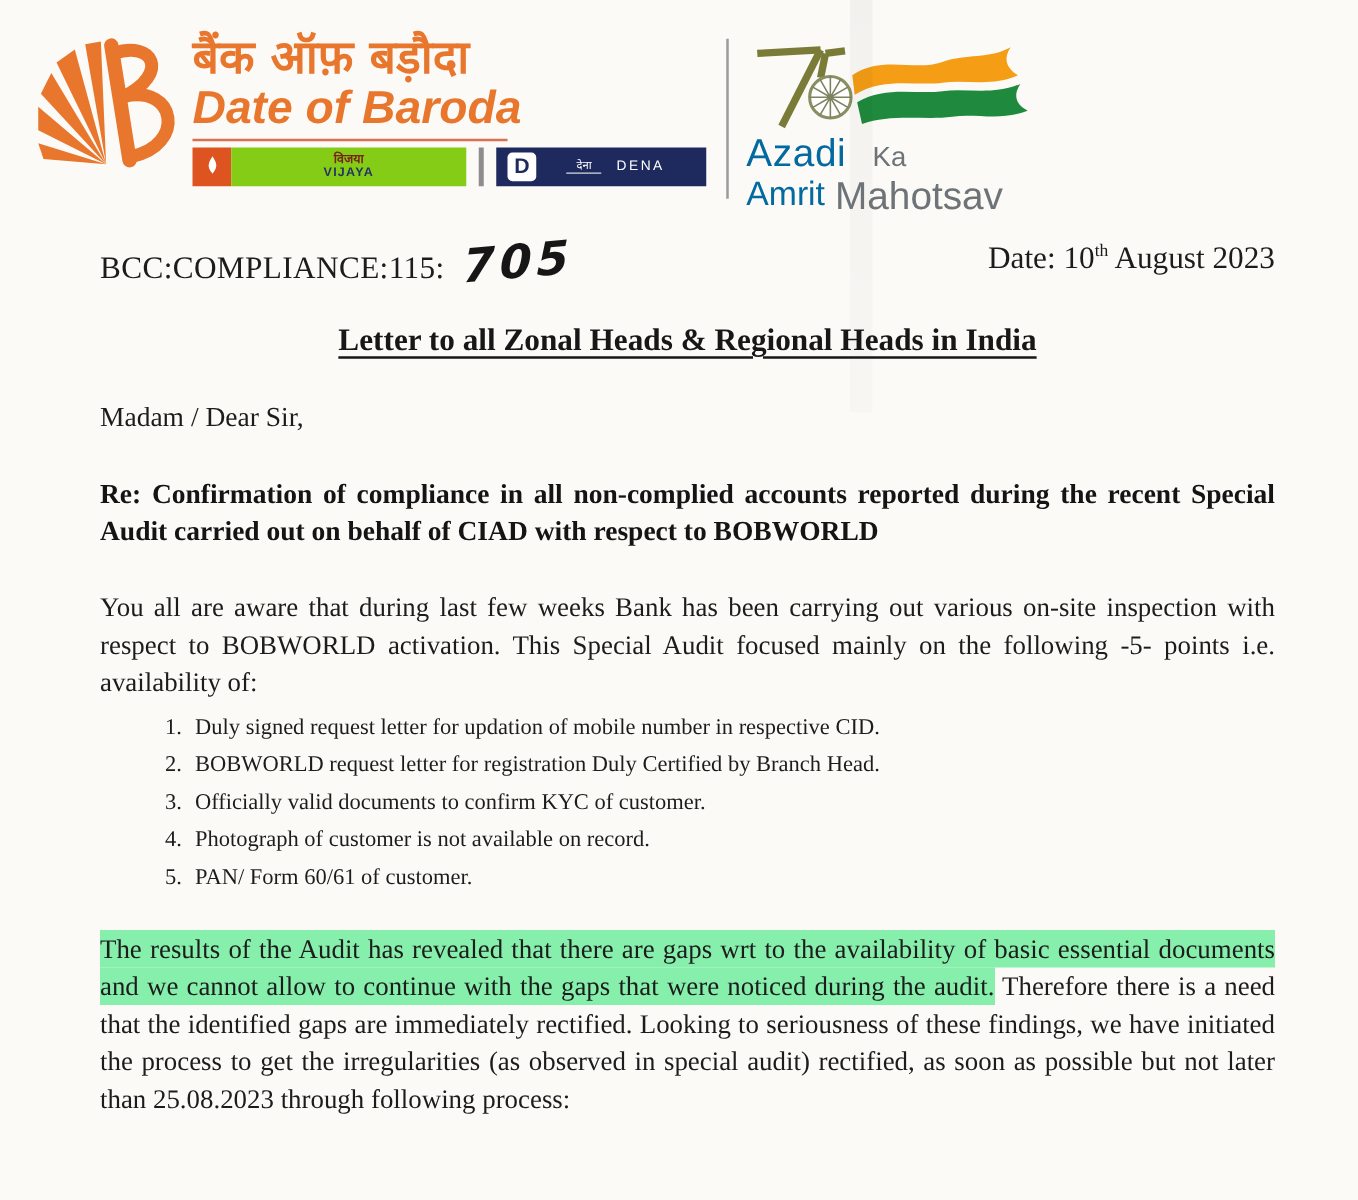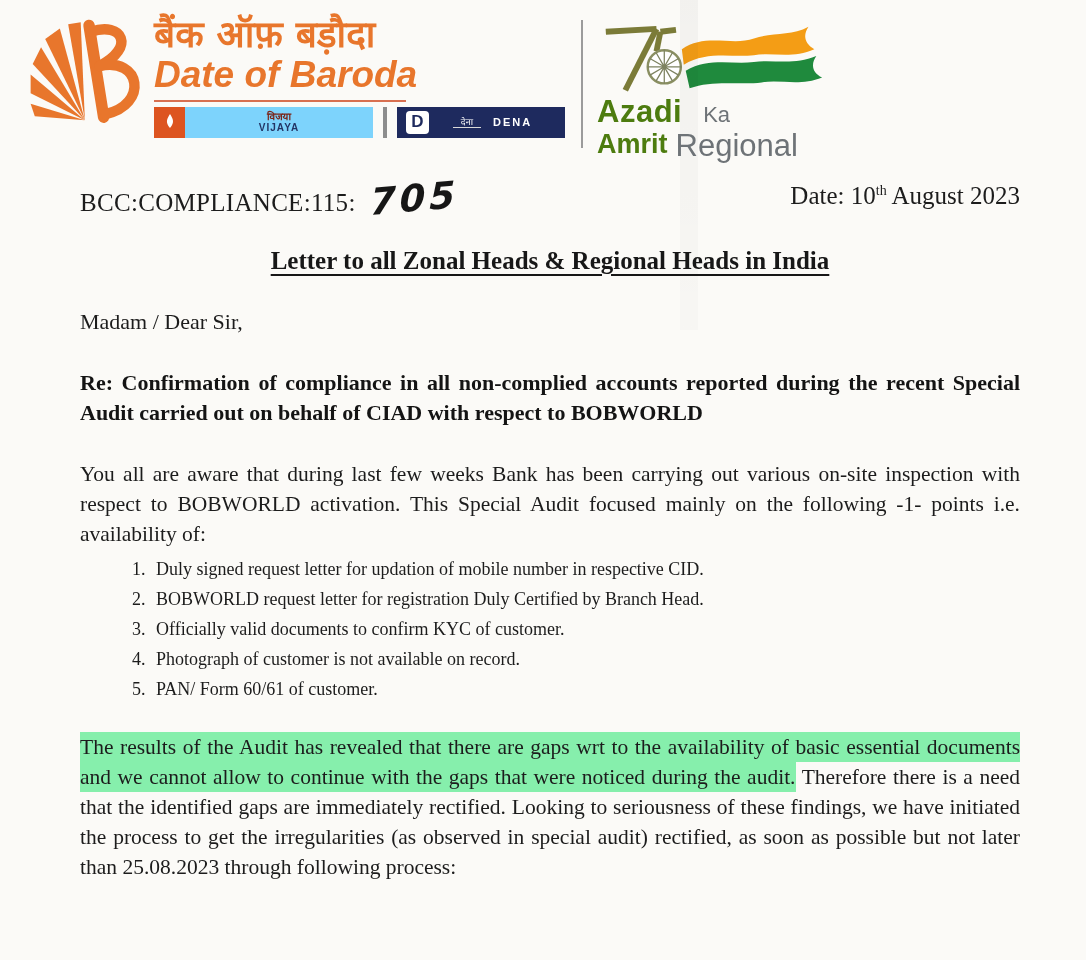--- a/index.html
+++ b/index.html
@@ -7,21 +7,21 @@
     width: 1086px; height: 960px;
     background: #fbfaf7;
     font-family: "Liberation Serif", serif;
     color: #1c1c1c;
     overflow: hidden;
   }
   .page {
     position: relative;
     width: 1086px; height: 716px;
     box-sizing: border-box;
-    padding: 16px 66px 0 80px;
+    padding: 27px 66px 0 80px;
   }
   
   .page::before {
     content: ""; position: absolute; left: 680px; top: 0;
     width: 18px; height: 330px;
     background: linear-gradient(rgba(0,0,0,0.035), rgba(0,0,0,0.015));
     pointer-events: none;
   }
 
   
@@ -33,40 +33,40 @@
     color: #e8762c; font-size: 37px; line-height: 1.05; white-space: nowrap;
   }
   .bob-english {
     font-family: "Liberation Sans", sans-serif; font-weight: bold; font-style: italic;
     color: #e8762c; font-size: 37px; line-height: 1.05; white-space: nowrap; margin-top: 1px;
   }
   .bob-underline { width: 252px; height: 2px; background: #cf4e27; margin-top: 5px; opacity: .8; }
   .badges { display: flex; align-items: center; margin-top: 5px; }
   .vijaya-badge { display: flex; height: 31px; }
   .vijaya-square { width: 31px; height: 31px; background: #dd5420; display: flex; align-items: center; justify-content: center; }
-  .vijaya-yellow { width: 188px; background: #7dd3fc; display: flex; flex-direction: column; align-items: center; justify-content: center; }
+  .vijaya-yellow { width: 188px; background: #84cc16; display: flex; flex-direction: column; align-items: center; justify-content: center; }
   .vijaya-hindi { font-family: "DejaVu Sans", sans-serif; font-size: 10px; color: #7a2418; font-weight: bold; line-height: 1.1; }
   .vijaya-eng { font-family: "Liberation Sans", sans-serif; font-size: 10px; color: #243464; font-weight: bold; letter-spacing: 1px; line-height: 1.1; }
   .badge-divider { width: 4px; height: 31px; background: #8d8d8d; margin: 0 10px; }
   .dena-badge { display: flex; align-items: center; height: 31px; width: 168px; background: #1e2a5e; padding: 0 9px; box-sizing: border-box; }
   .dena-d {
     position: relative; width: 23px; height: 23px; background: #ffffff; border-radius: 4px;
     display: flex; align-items: center; justify-content: center;
     font-family: "Liberation Sans", sans-serif; font-weight: 800; font-size: 17px; color: #1e2a5e;
   }
   .dena-text { display: flex; flex-direction: row; align-items: center; margin: 0 auto; color: #fff; }
   .dena-hindi { font-family: "DejaVu Sans", sans-serif; font-size: 9px; line-height: 1.15; border-bottom: 1px solid #d9d9d9; padding: 0 8px; }
-  .dena-eng { font-family: "Liberation Sans", sans-serif; font-size: 11px; font-weight: bold; letter-spacing: 2px; line-height: 1.15; margin-left: 12px; }
+  .dena-eng { font-family: "Liberation Sans", sans-serif; font-size: 11px; font-weight: normal; letter-spacing: 2px; line-height: 1.15; margin-left: 12px; }
   .lh-divider { width: 2px; height: 128px; background: #9b9b9b; margin: 4px 14px 0 16px; flex: 0 0 auto; }
 
   .azadi-block { padding-top: 6px; }
   .azadi-art { width: 232px; height: 76px; display: block; }
   .azadi-words { font-family: "Liberation Sans", sans-serif; margin-top: -2px; line-height: 1.0; }
   .azadi-row { display: flex; align-items: baseline; }
-  .olive { color: #4d7c0f; font-weight: bold; }
+  .olive { color: #0369a1; }
   .lgray { color: #6e7377; }
   .w-azadi { font-size: 31px; letter-spacing: .5px; }
   .w-ka { font-size: 22px; margin-left: 21px; position: relative; top: 0; }
   .w-amrit { font-size: 27px; }
   .w-mahotsav { font-size: 31px; margin-left: 8px; position: relative; top: 3px; }
 
   
   .ref-row { display: flex; justify-content: space-between; align-items: flex-start; margin-top: 16px; }
   .ref { font-size: 25px; letter-spacing: .3px; }
   .handwritten {
@@ -164,21 +164,21 @@
         <path d="M84,28 C108,11 136,25 158,17 C178,10 196,15 214,5 C208,14 210,22 220,28 C198,38 178,31 158,34 C136,37 110,29 86,44 Z" fill="#f49d15"></path>
         <path d="M88,50 C112,36 136,44 158,41 C178,38 198,45 222,35 C216,44 218,52 228,57 C206,66 186,59 166,62 C144,65 116,59 92,68 Z" fill="#1f8a3d"></path>
       </svg>
       <div class="azadi-words">
         <div class="azadi-row">
           <span class="olive w-azadi">Azadi</span>
           <span class="lgray w-ka">Ka</span>
         </div>
         <div class="azadi-row">
           <span class="olive w-amrit">Amrit</span>
-          <span class="lgray w-mahotsav">Regional</span>
+          <span class="lgray w-mahotsav">Mahotsav</span>
         </div>
       </div>
     </div>
   </header>
 
   <div class="ref-row">
     <div class="ref">
       <span>BCC:COMPLIANCE:115:</span>
       <span class="handwritten">705</span>
     </div>
@@ -186,21 +186,21 @@
       <span>Date: 10</span><sup>th</sup><span> August 2023</span>
     </div>
   </div>
 
   <h1 class="title">Letter to all Zonal Heads &amp; Regional Heads in India</h1>
 
   <p class="salutation">Madam / Dear Sir,</p>
 
   <p class="subject">Re: Confirmation of compliance in all non-complied accounts reported during the recent Special Audit carried out on behalf of CIAD with respect to BOBWORLD</p>
 
-  <p class="para">You all are aware that during last few weeks Bank has been carrying out various on-site inspection with respect to BOBWORLD activation. This Special Audit focused mainly on the following -1- points i.e. availability of:</p>
+  <p class="para">You all are aware that during last few weeks Bank has been carrying out various on-site inspection with respect to BOBWORLD activation. This Special Audit focused mainly on the following -5- points i.e. availability of:</p>
 
   <ol class="points">
     <li>Duly signed request letter for updation of mobile number in respective CID.</li>
     <li>BOBWORLD request letter for registration Duly Certified by Branch Head.</li>
     <li>Officially valid documents to confirm KYC of customer.</li>
     <li>Photograph of customer is not available on record.</li>
     <li>PAN/ Form 60/61 of customer.</li>
   </ol>
 
   <p class="para para2"><mark class="hl">The results of the Audit has revealed that there are gaps wrt to the availability of basic essential documents and we cannot allow to continue with the gaps that were noticed during the audit.</mark><span> Therefore there is a need that the identified gaps are immediately rectified. Looking to seriousness of these findings, we have initiated the process to get the irregularities (as observed in special audit) rectified, as soon as possible but not later than 25.08.2023 through following process:</span></p>

